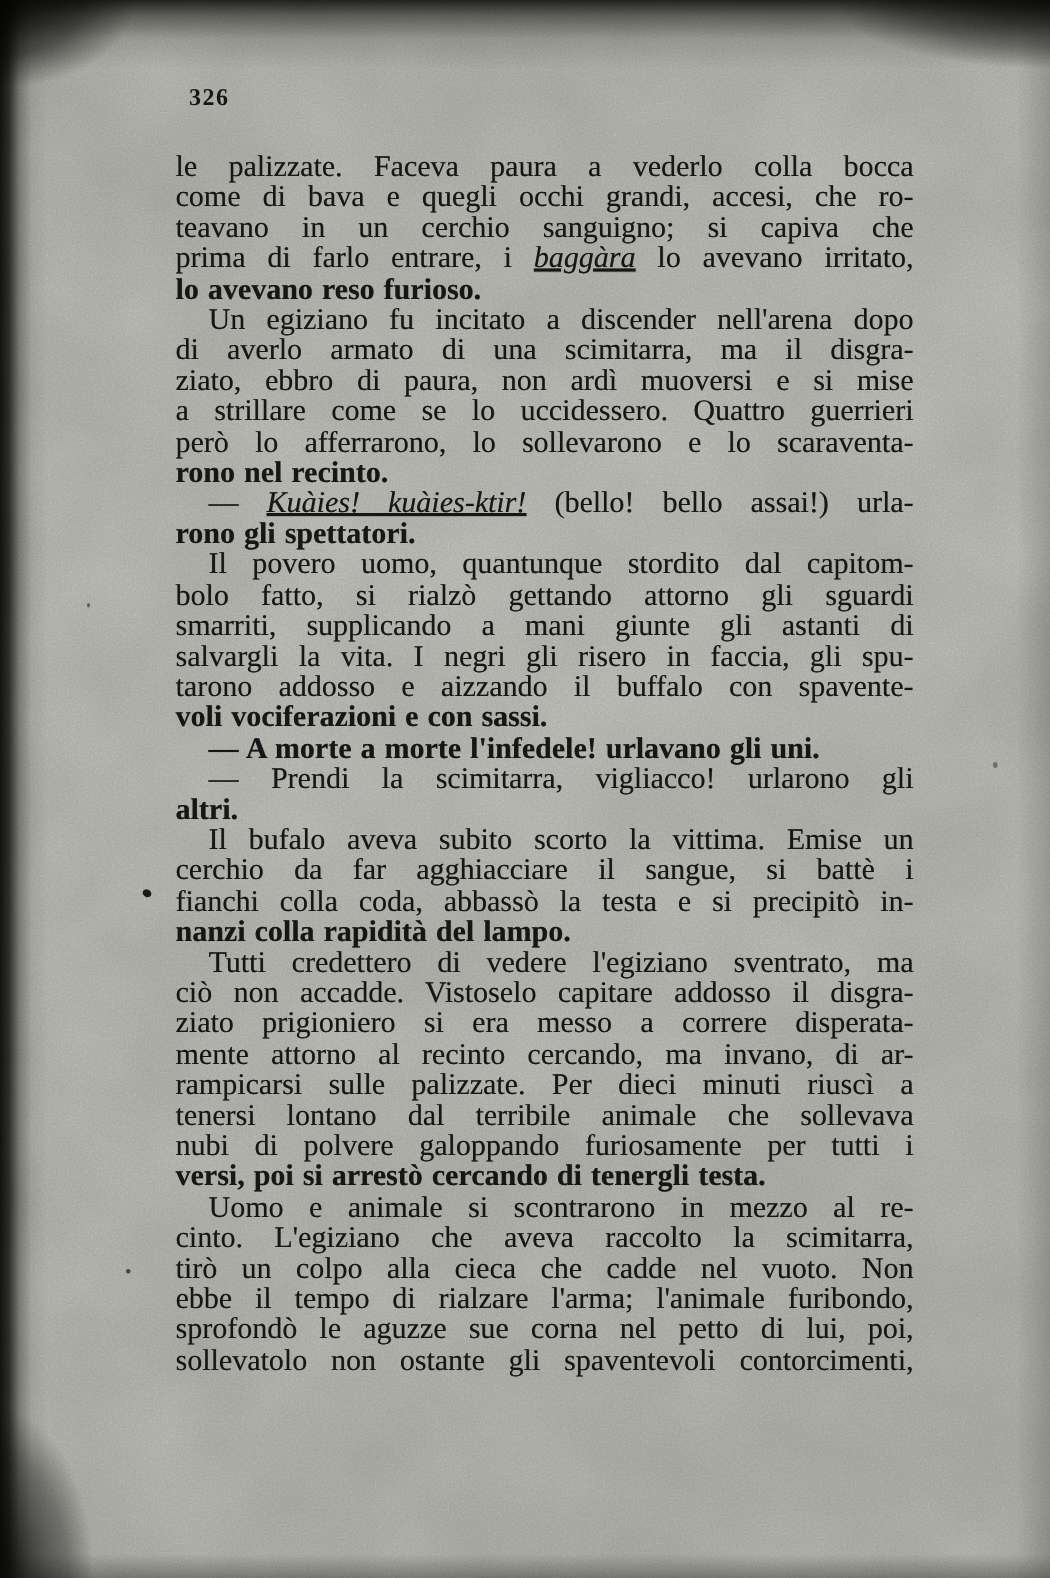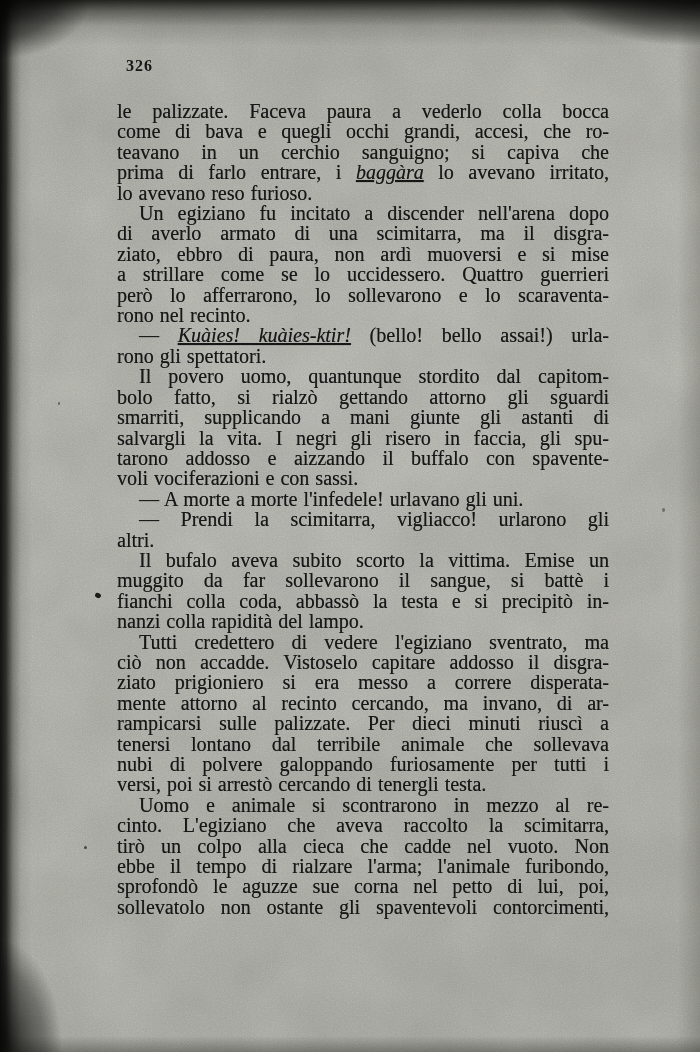--- a/index.html
+++ b/index.html
@@ -91,21 +91,21 @@
     font-size: 20px;
     color: var(--ink, #1c1c1c);
     word-spacing: 1px;
     text-shadow: 0.2px 0.2px 0.4px rgba(25,25,22,0.55);
   }
   .line {
     line-height: 20.4px;
     text-align: justify;
     text-align-last: justify;
   }
-  .line.endline { text-align-last: left; }
+  .line.endline { text-align-last: left; font-weight: bold; }
   .line.indent { text-indent: 22px; }
   .it { font-style: italic; text-decoration: underline; }
 </style>
 </head>
 <body>
 
 <div class="page">
 
   <div class="vignette"></div>
 
@@ -128,21 +128,21 @@
       <div class="line indent"><span>Il povero uomo, quantunque stordito dal capitom-</span></div>
       <div class="line"><span>bolo fatto, si rialzò gettando attorno gli sguardi</span></div>
       <div class="line"><span>smarriti, supplicando a mani giunte gli astanti di</span></div>
       <div class="line"><span>salvargli la vita. I negri gli risero in faccia, gli spu-</span></div>
       <div class="line"><span>tarono addosso e aizzando il buffalo con spavente-</span></div>
       <div class="line endline"><span>voli vociferazioni e con sassi.</span></div>
       <div class="line indent endline"><span>— A morte a morte l'infedele! urlavano gli uni.</span></div>
       <div class="line indent"><span>— Prendi la scimitarra, vigliacco! urlarono gli</span></div>
       <div class="line endline"><span>altri.</span></div>
       <div class="line indent"><span>Il bufalo aveva subito scorto la vittima. Emise un</span></div>
-      <div class="line"><span>muggito da far sollevarono il sangue, si battè i</span></div>
+      <div class="line"><span>cerchio da far agghiacciare il sangue, si battè i</span></div>
       <div class="line"><span>fianchi colla coda, abbassò la testa e si precipitò in-</span></div>
       <div class="line endline"><span>nanzi colla rapidità del lampo.</span></div>
       <div class="line indent"><span>Tutti credettero di vedere l'egiziano sventrato, ma</span></div>
       <div class="line"><span>ciò non accadde. Vistoselo capitare addosso il disgra-</span></div>
       <div class="line"><span>ziato prigioniero si era messo a correre disperata-</span></div>
       <div class="line"><span>mente attorno al recinto cercando, ma invano, di ar-</span></div>
       <div class="line"><span>rampicarsi sulle palizzate. Per dieci minuti riuscì a</span></div>
       <div class="line"><span>tenersi lontano dal terribile animale che sollevava</span></div>
       <div class="line"><span>nubi di polvere galoppando furiosamente per tutti i</span></div>
       <div class="line endline"><span>versi, poi si arrestò cercando di tenergli testa.</span></div>

